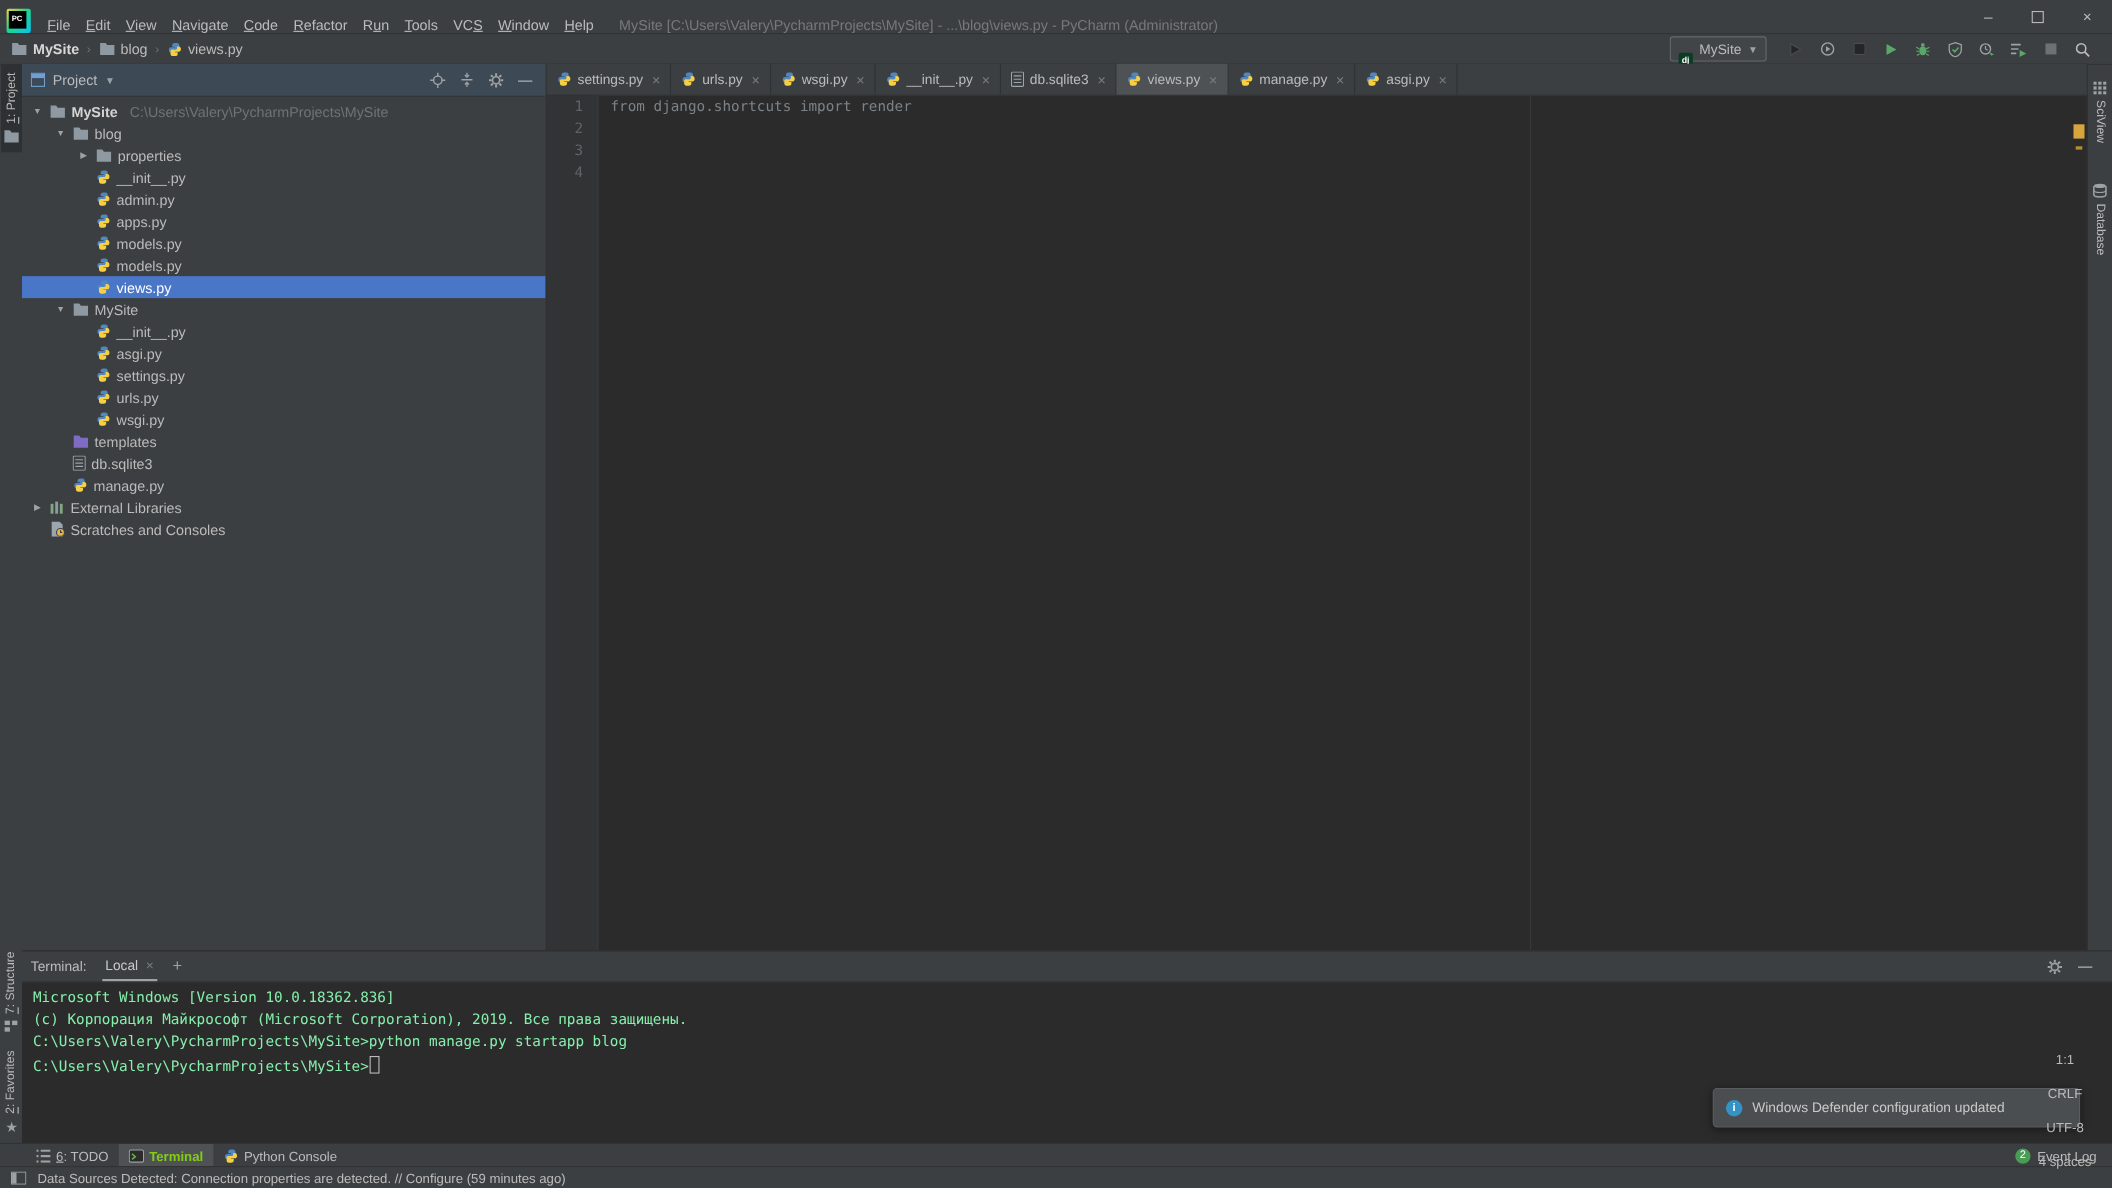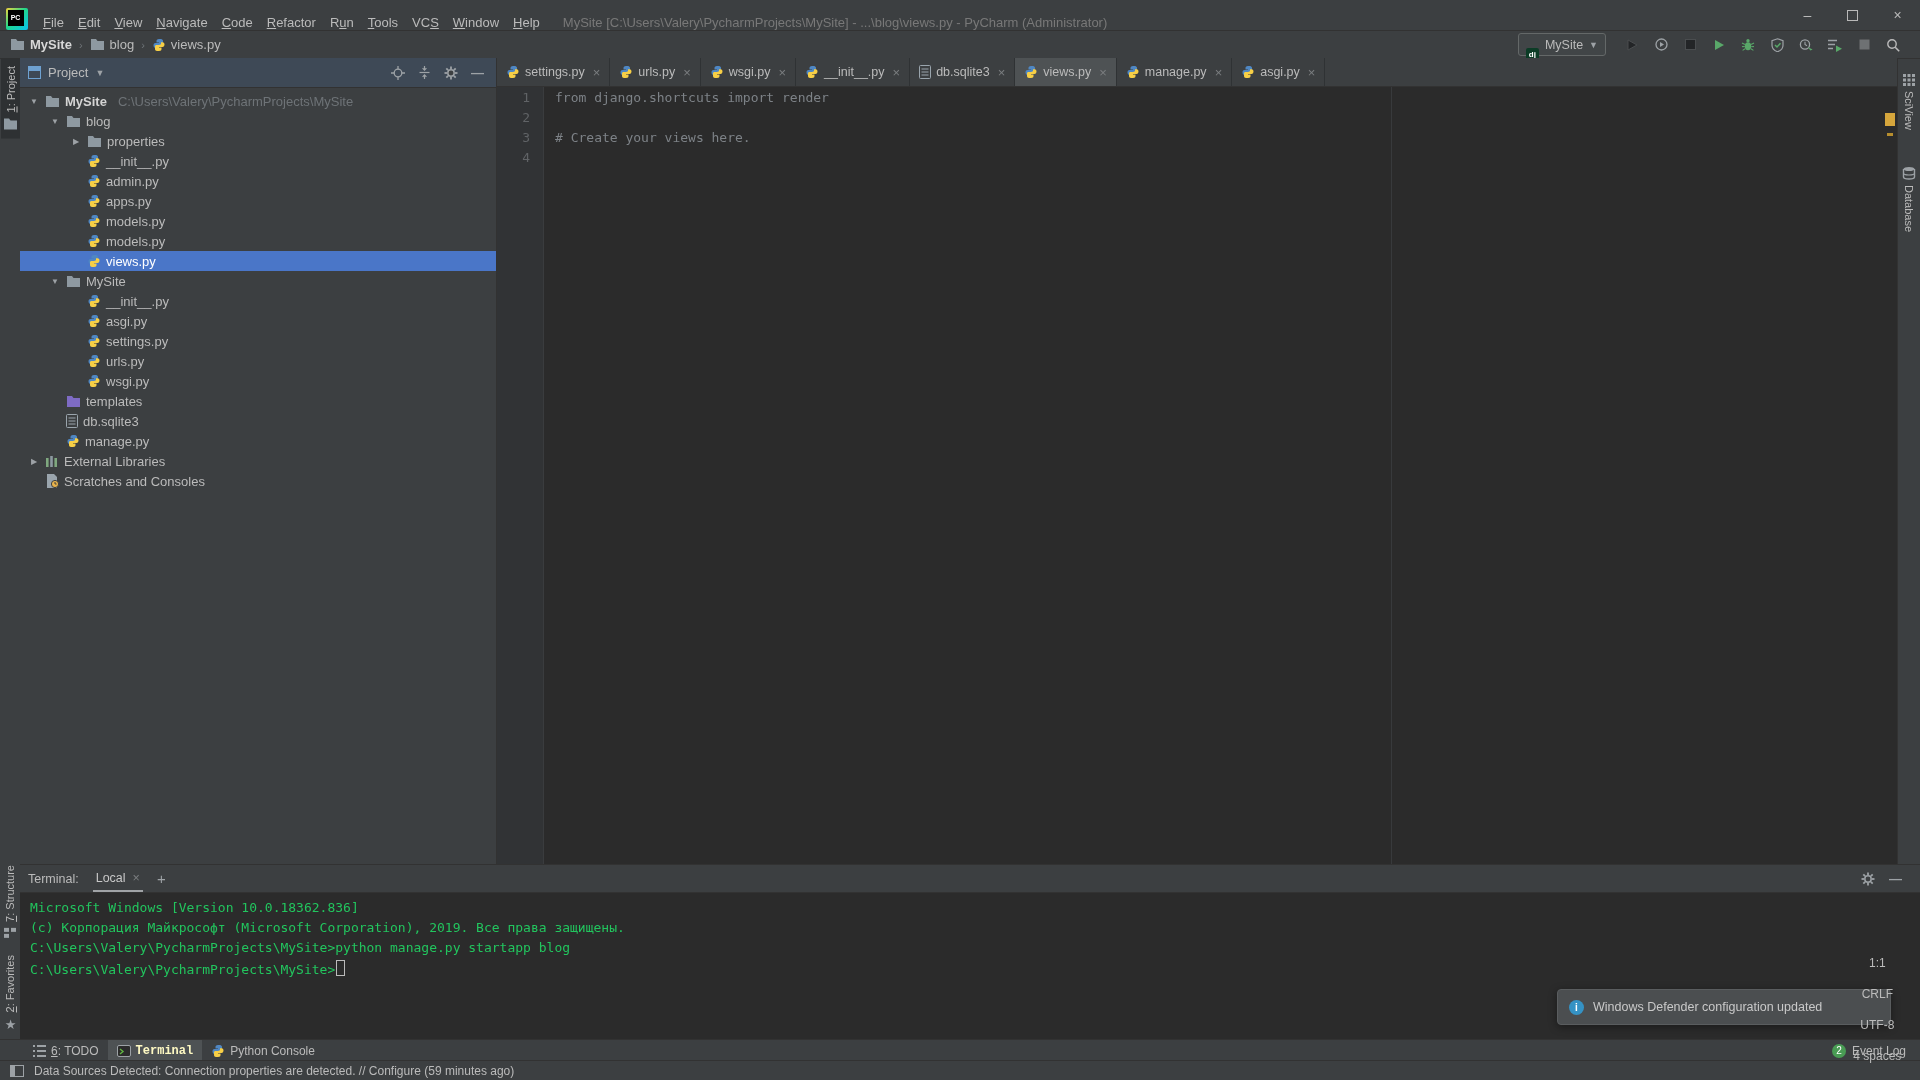--- a/index.html
+++ b/index.html
@@ -82,36 +82,36 @@
 
   
   .terminal{position:absolute;left:20px;right:0;top:864px;height:176px;background:#2b2b2b;border-top:1px solid #323232;}
   .term-header{height:27px;background:#3c3f41;border-bottom:1px solid #323232;display:flex;align-items:center;
                padding:0 8px;gap:14px;font-size:12.5px;}
   .term-tab{height:100%;display:flex;align-items:center;gap:7px;border-bottom:2px solid #a0a3a6;
             box-sizing:border-box;padding:0 3px;color:#c8c8c8;}
   .term-tab .close{color:#7b7e80;}
   .term-plus{color:#9da2a6;font-size:15px;}
   .term-hdr-icons{margin-left:auto;display:flex;gap:14px;padding-right:10px;}
-  .term-body{padding:7px 0 0 10px;font:13px "DejaVu Sans Mono",monospace;color:#22c55e;}
+  .term-body{padding:7px 0 0 10px;font:13px "DejaVu Sans Mono",monospace;color:#86efac;}
   .term-line{height:20px;white-space:pre;}
   .cursor{display:inline-block;width:7px;height:14px;border:1px solid #bbb;vertical-align:-2px;margin-left:1px;}
 
   
   .notification{position:absolute;right:29px;bottom:55px;width:334px;height:36px;background:#4b4e50;
                 border:1px solid #5a5d5f;border-radius:4px;display:flex;align-items:center;gap:9px;
                 padding:0 11px;font-size:12.5px;color:#c9c9c9;box-shadow:0 2px 8px rgba(0,0,0,.4);box-sizing:border-box;}
   .info-circle{width:15px;height:15px;border-radius:50%;background:#3592c4;color:#fff;font-size:10px;
                font-weight:bold;display:flex;align-items:center;justify-content:center;flex:none;font-style:normal;}
 
   
   .bottombar{position:absolute;left:0;right:0;bottom:19px;height:21px;border-top:1px solid #323232;
              display:flex;align-items:center;font-size:12px;padding-left:24px;background:#3c3f41;}
   .toolbtn{display:flex;align-items:center;gap:5px;padding:0 9px;height:100%;color:#bbb;}
-  .toolbtn.active{background:#4e5254;color:#fef9c3;font-weight:bold;font-family:Liberation Mono, monospace;}
+  .toolbtn.active{background:#4e5254;color:#84cc16;font-weight:bold;}
   .eventlog{margin-left:auto;display:flex;align-items:center;gap:6px;padding-right:14px;}
   .badge{width:14px;height:14px;border-radius:50%;background:#499c54;color:#fff;font-size:10px;
          display:flex;align-items:center;justify-content:center;}
   .statusbar{position:absolute;left:0;right:0;bottom:0;height:19px;border-top:1px solid #323232;
              display:flex;align-items:center;font-size:12px;color:#bbb;padding:0 10px;gap:10px;background:#3c3f41;}
   .status-right{margin-left:auto;display:flex;gap:17px;align-items:center;padding-right:4px;flex-direction:column;}
 </style>
 </head>
 <body>
 
@@ -651,21 +651,20 @@
     <div class="editor-body">
       <div class="gutter">
           <div>1</div>
           <div>2</div>
           <div>3</div>
           <div>4</div>
         </div>
       <div class="code">
           <div>from django.shortcuts import render</div>
           <div></div>
-          <div># Create your views here.</div>
           <div></div>
         </div>
       <div class="guide"></div>
       <div class="mark-y1"></div>
       <div class="mark-y2"></div>
     </div>
   </div>
 
   <div class="strip-right">
       <div class="stripe-btn-r">

